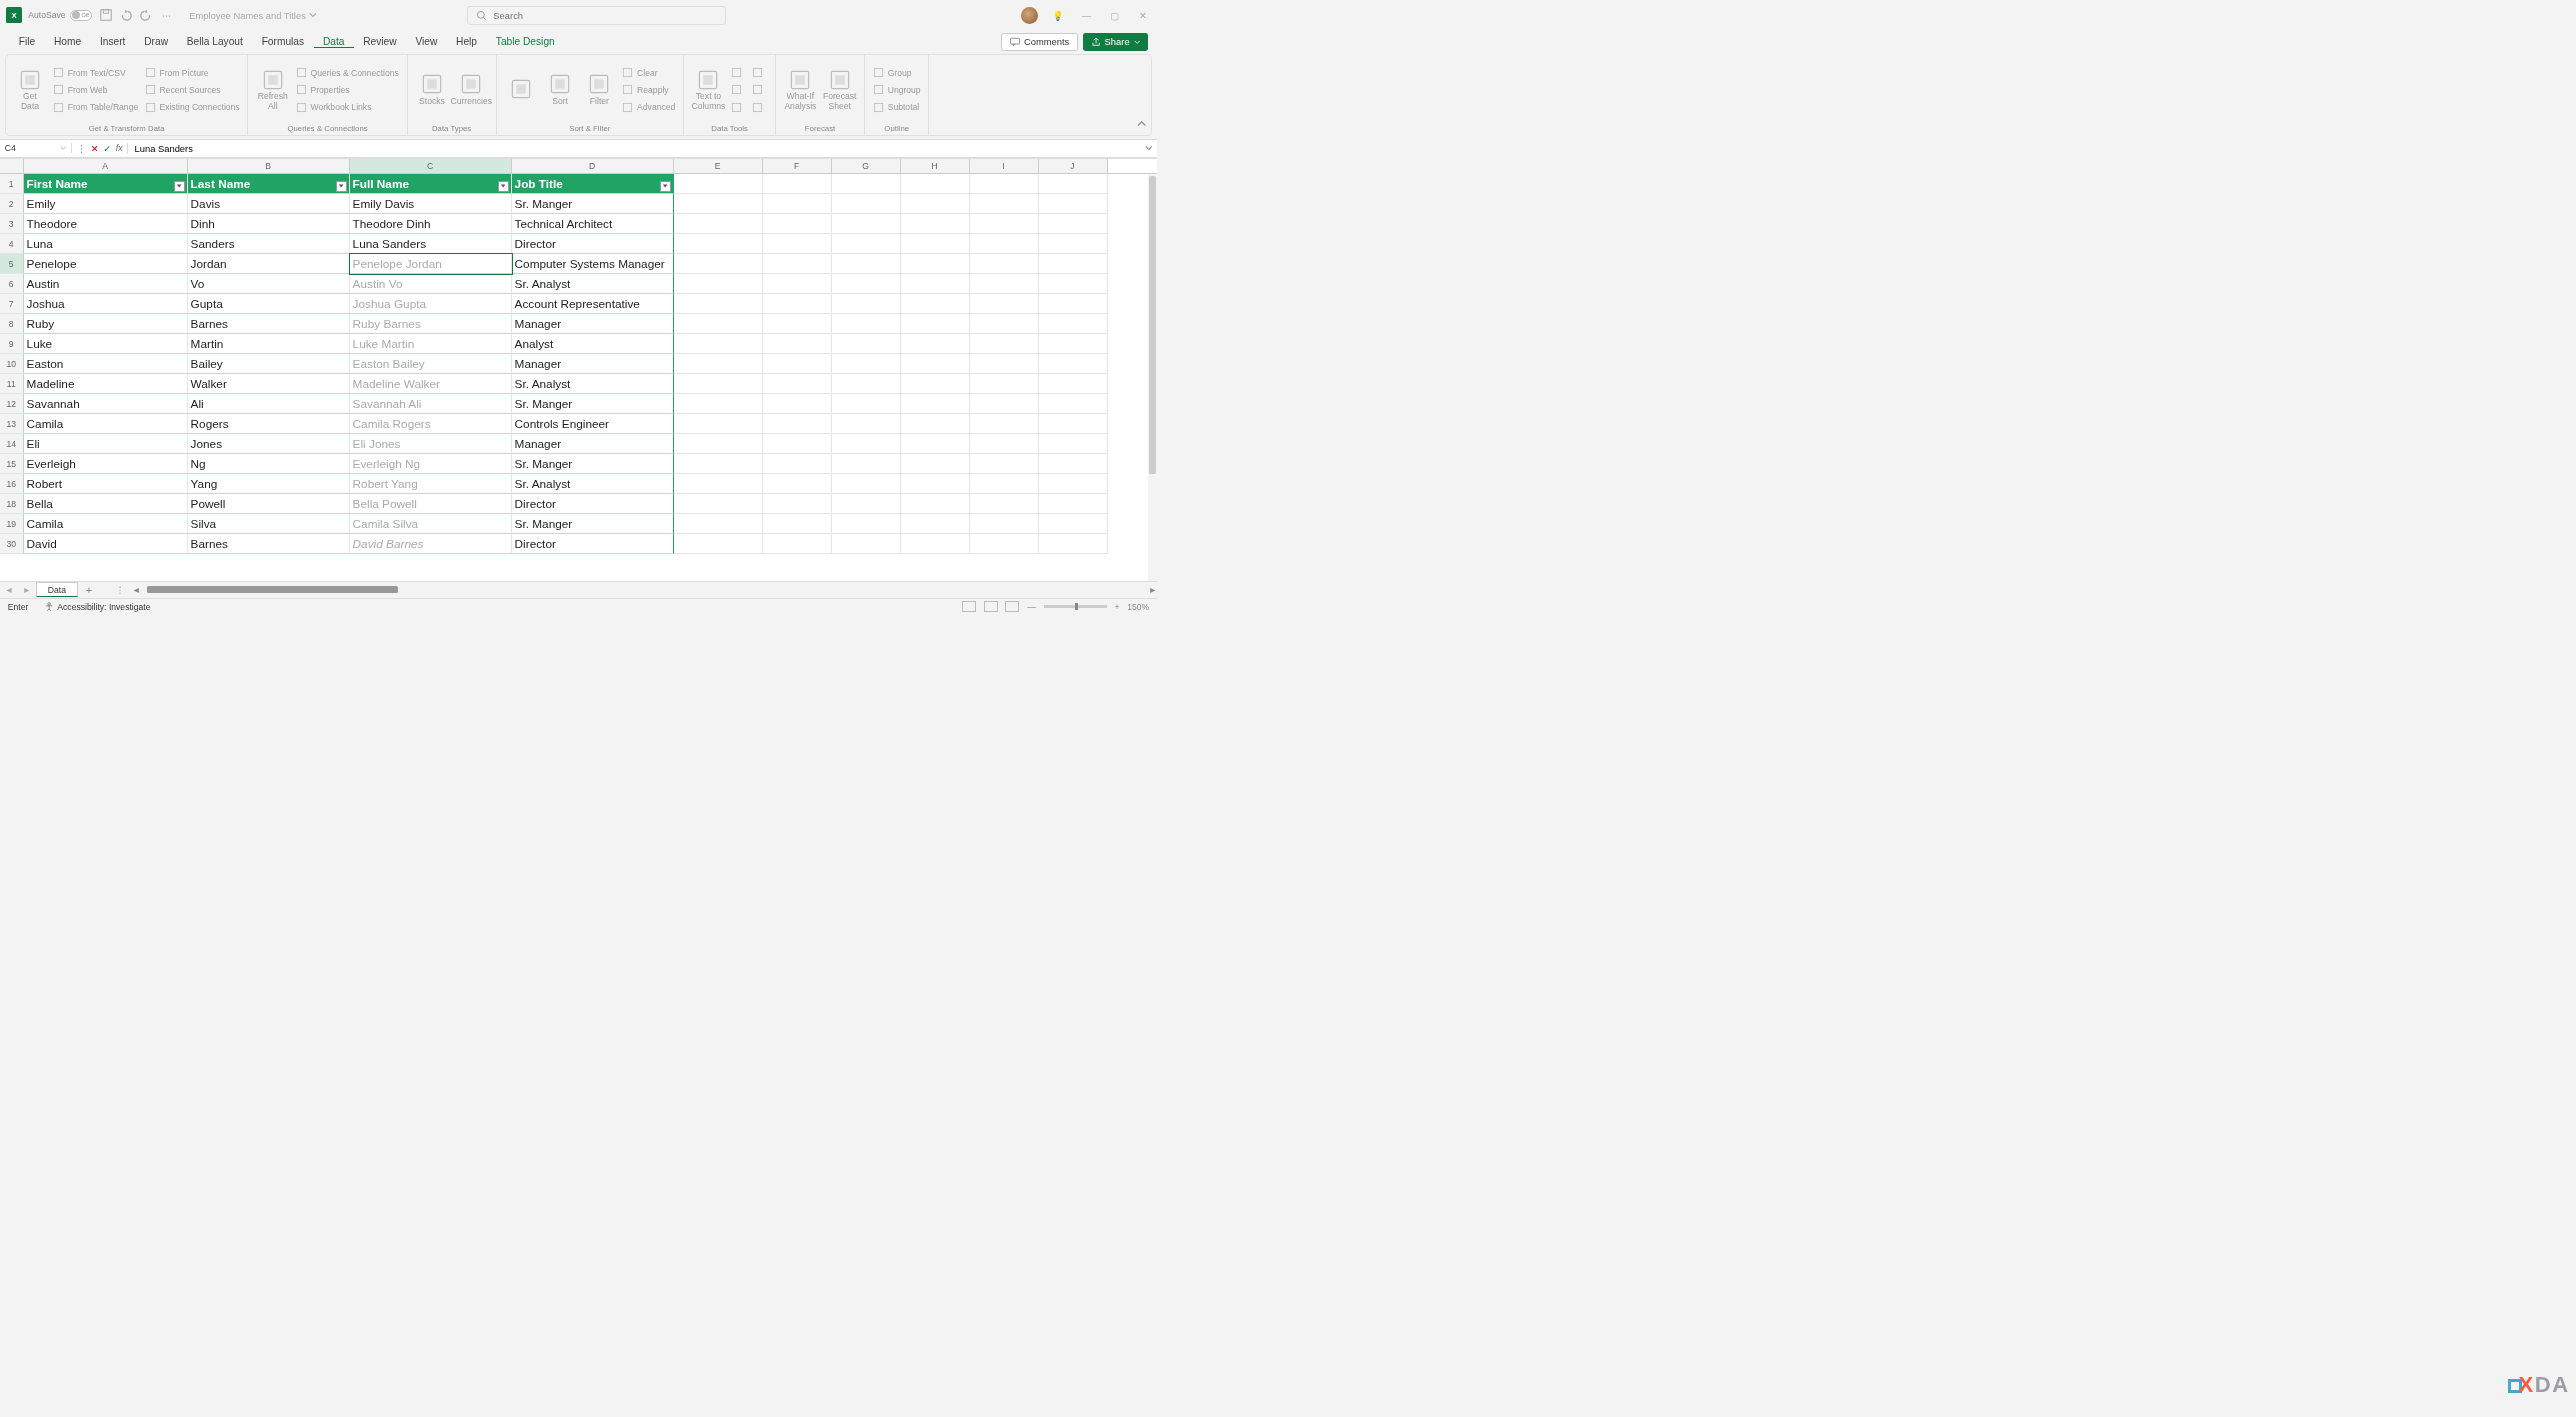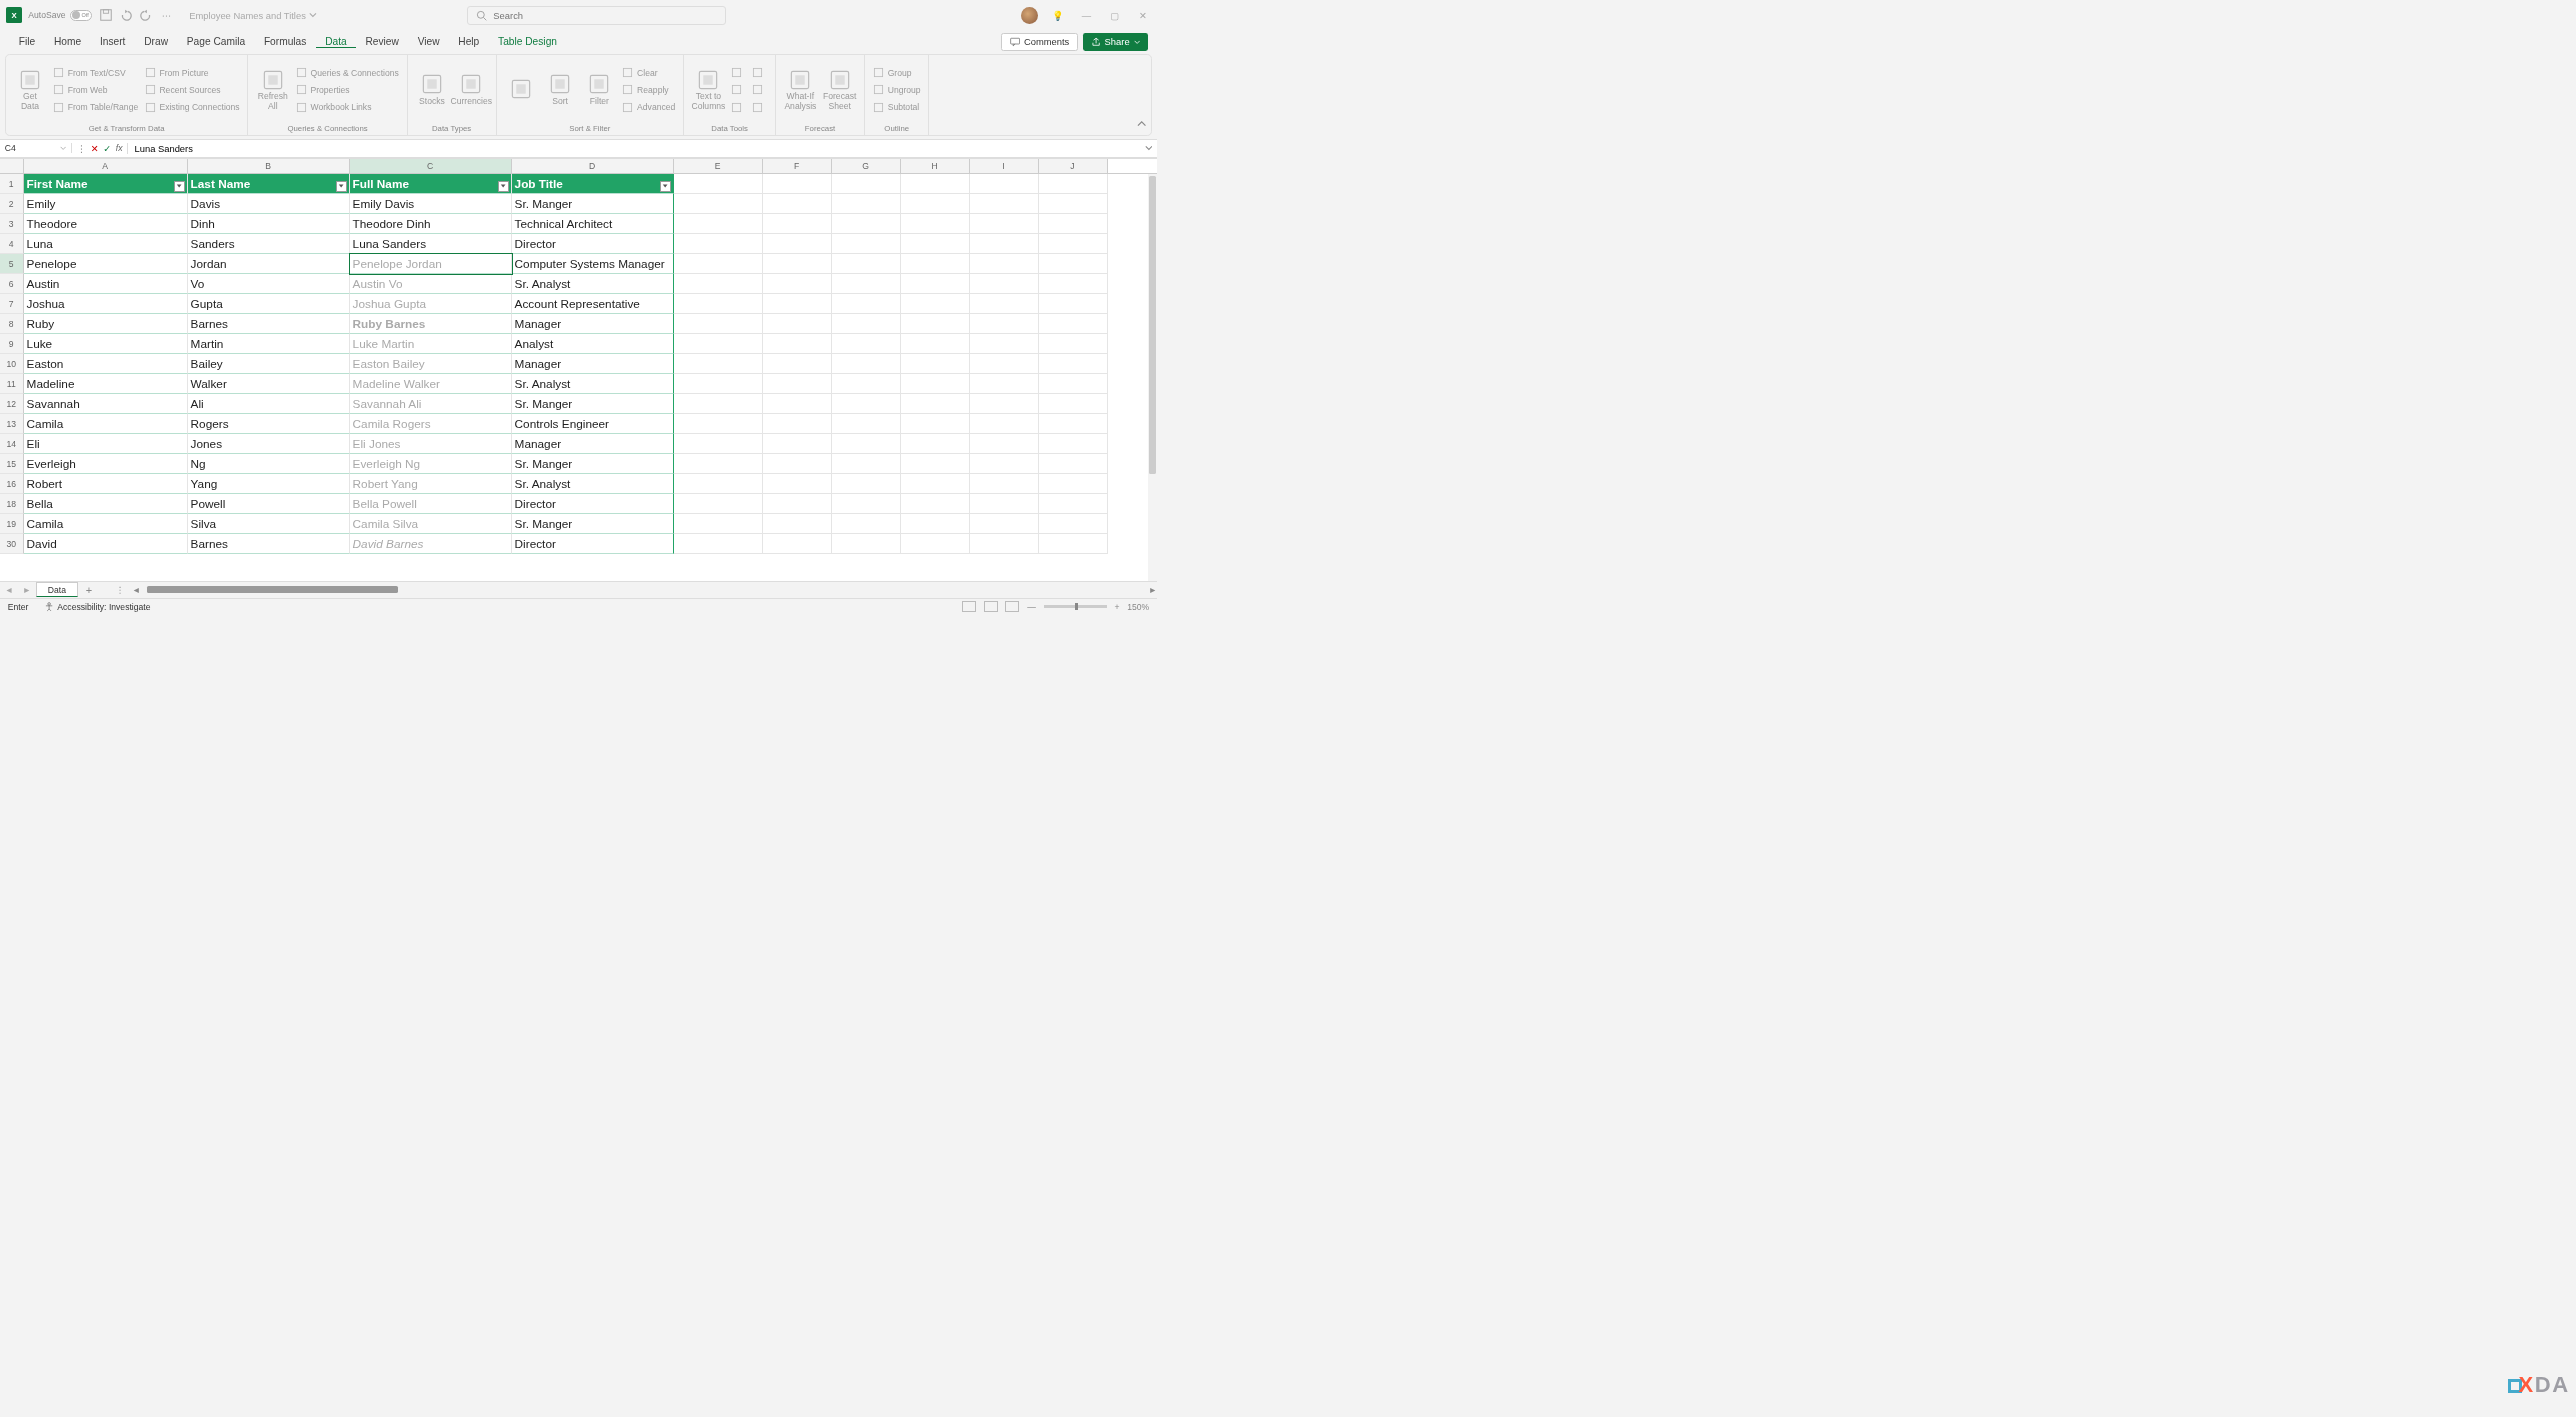--- a/index.html
+++ b/index.html
@@ -145,21 +145,21 @@
     <div class="win-btn">✕</div>
   </div>
 </div>
 
 <div class="ribbon-tabs">
   <div id="ribbon-tabs-container" style="display:flex">
       <div class="ribbon-tab">File</div>
       <div class="ribbon-tab">Home</div>
       <div class="ribbon-tab">Insert</div>
       <div class="ribbon-tab">Draw</div>
-      <div class="ribbon-tab">Page Camila</div>
+      <div class="ribbon-tab">Bella Layout</div>
       <div class="ribbon-tab">Formulas</div>
       <div class="ribbon-tab active">Data</div>
       <div class="ribbon-tab">Review</div>
       <div class="ribbon-tab">View</div>
       <div class="ribbon-tab">Help</div>
       <div class="ribbon-tab accent">Table Design</div>
     </div>
   <div class="ribbon-right">
     <div class="comments-btn">
       <svg width="10.2" height="10.2" viewBox="0 0 16 16">
@@ -590,21 +590,21 @@
         <div class="cell past-table" style="width: 69px;"></div>
         <div class="cell past-table" style="width: 69px;"></div>
         <div class="cell past-table" style="width: 69px;"></div>
         <div class="cell past-table" style="width: 69px;"></div>
         <div class="cell past-table" style="width: 69px;"></div>
       </div>
       <div class="grid-row">
         <div class="row-header">8</div>
         <div class="cell" style="width: 164px;">Ruby</div>
         <div class="cell" style="width: 162px;">Barnes</div>
-        <div class="cell flash-fill" style="width: 162px; font-weight: bold;">Ruby Barnes</div>
+        <div class="cell flash-fill" style="width: 162px;">Ruby Barnes</div>
         <div class="cell table-edge" style="width: 162px;">Manager</div>
         <div class="cell past-table" style="width: 89px;"></div>
         <div class="cell past-table" style="width: 69px;"></div>
         <div class="cell past-table" style="width: 69px;"></div>
         <div class="cell past-table" style="width: 69px;"></div>
         <div class="cell past-table" style="width: 69px;"></div>
         <div class="cell past-table" style="width: 69px;"></div>
       </div>
       <div class="grid-row">
         <div class="row-header">9</div>

